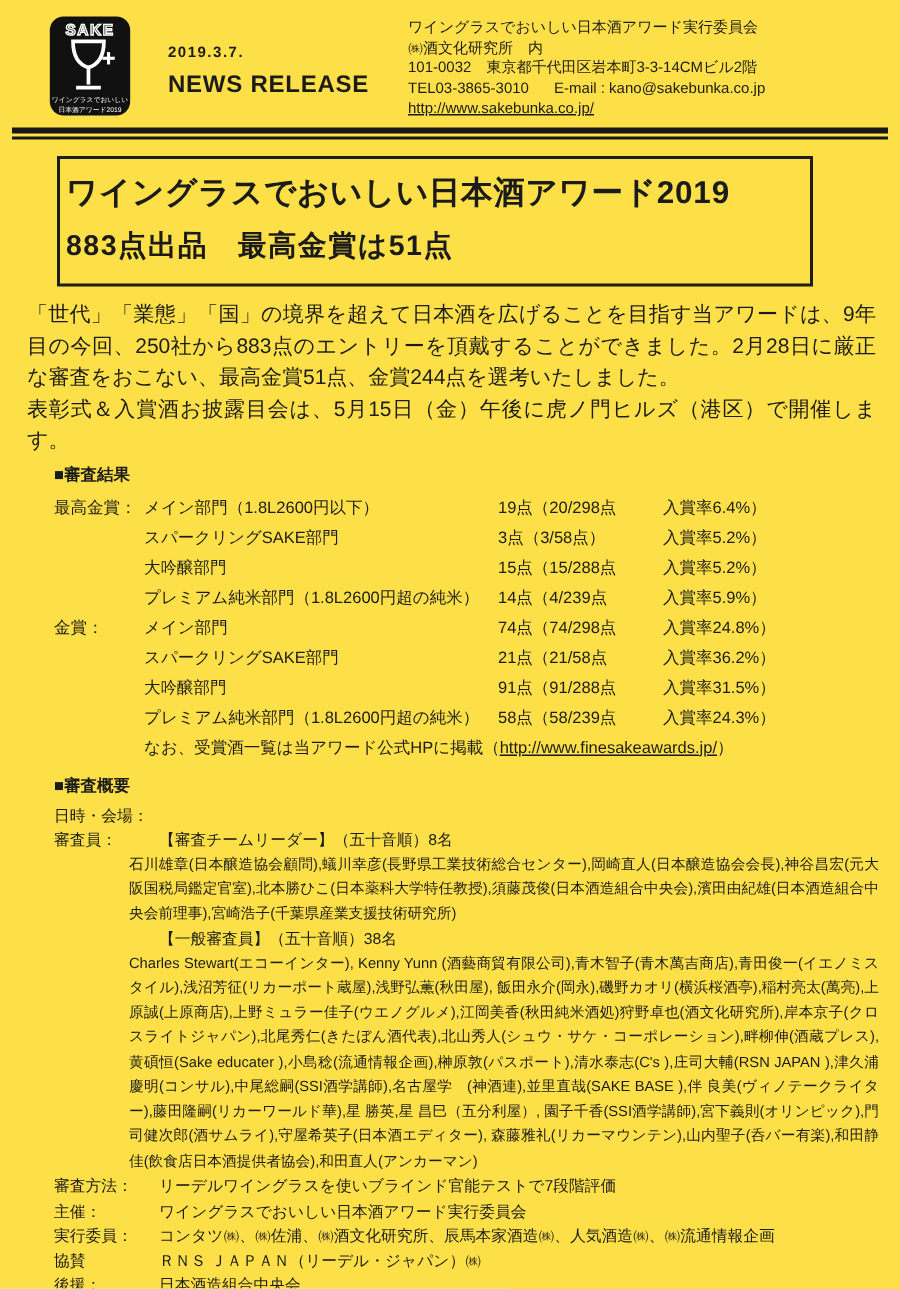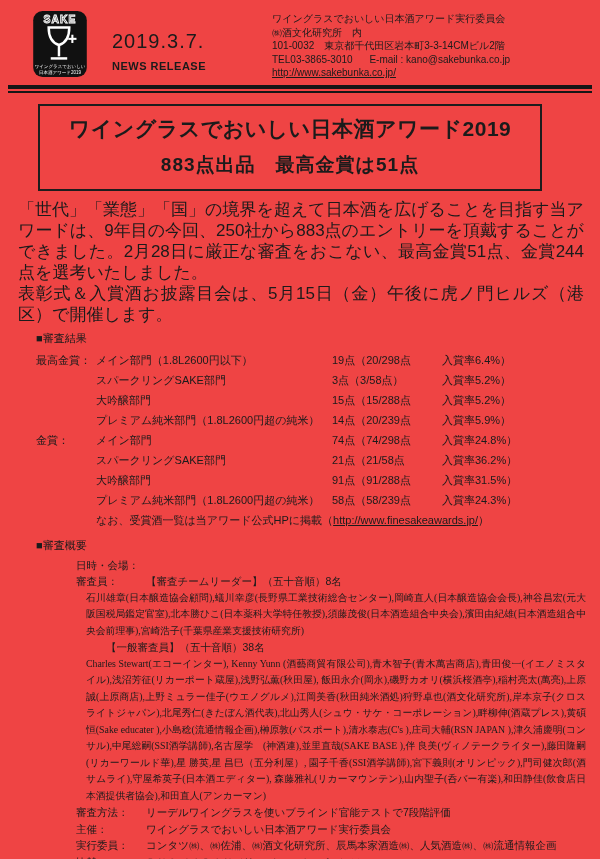--- a/index.html
+++ b/index.html
@@ -1,57 +1,57 @@
 <!DOCTYPE html>
 <html><head>
 <meta charset="utf-8">
 <style>
   html,body { margin:0; padding:0; }
   body { background:#e8e8e8; }
   .page {
     position:relative; width:600px; height:859px; margin:0 auto;
-    background:#ef4444; color:#1b1b1b; overflow:hidden;
+    background:#fde047; color:#1b1b1b; overflow:hidden;
     font-family:"Liberation Sans", sans-serif;
   }
   
   .header { display:flex; align-items:flex-start; padding:10px 10px 0 32px; }
   .logo svg { width:56px; height:68px; display:block; }
   .release-block { margin:20px 0 0 24px; }
-  .release-date { font-size:20px; font-weight:normal; letter-spacing:1px; }
-  .release-label { font-size:11px; font-weight:bold; margin-top:7px; letter-spacing:.5px; }
+  .release-date { font-size:10px; font-weight:bold; letter-spacing:1px; }
+  .release-label { font-size:16px; font-weight:bold; margin-top:7px; letter-spacing:.5px; }
   .contact { margin-left:auto; width:318px; font-size:10px; line-height:13.5px; padding-top:2px; }
   .contact a { color:#1b1b1b; text-decoration:underline; }
   .contact .tel { margin-right:14px;margin-top:20px; }
   .rule { margin:5px 8px 0 8px; border-top:4px solid #161616; border-bottom:2px solid #161616; height:2px; }
   
   .title-box {
     box-sizing:border-box; margin:11px 12px 0 38px; width:504px;
-    border:2.5px solid #1d1d1d; text-align:center; padding:10px 4px 12px 4px;
+    border:2.5px solid #1d1d1d; text-align:left; padding:10px 4px 12px 4px;
   }
   .title-main { font-size:21px; font-weight:bold; letter-spacing:.5px; line-height:26px; }
   .title-sub  { font-size:19px; font-weight:bold; margin-top:11px; line-height:24px; letter-spacing:1px; }
   
-  .intro { margin:8px 16px 0 18px; font-size:17px; line-height:21px; text-align:justify; }
+  .intro { margin:8px 16px 0 18px; font-size:14px; line-height:21px; text-align:justify; }
   .intro p { margin:0; }
   
   .results { margin:6px 12px 0 36px; font-size:11px; }
-  .sec-heading { font-size:11px; line-height:15px; margin-bottom:4px; font-weight:normal; }
+  .sec-heading { font-size:11px; line-height:15px; margin-bottom:4px; font-weight:bold; }
   .rrow { display:flex; line-height:20px; }
   .r-award { width:60px; flex:none; }
   .r-cat   { width:236px; flex:none; }
   .r-pts   { width:110px; flex:none; }
   .r-rate  { flex:1; }
   .note { margin-left:60px; line-height:20px; }
   .note a { color:#1b1b1b; text-decoration:underline; }
   
   .overview { margin:8px 14px 0 36px; font-size:10.5px; line-height:16.5px; }
-  .orow { display:flex;margin-left:40px; }
+  .orow { display:flex; }
   .o-label { width:70px; flex:none; }
   .o-value { flex:1; }
-  .names { margin-left:50px; font-size:9.8px; line-height:16.5px; text-align:justify;font-family:Liberation Serif, serif; }
+  .names { margin-left:50px; font-size:9.8px; line-height:16.5px; text-align:justify; }
   .names-heading { margin-left:70px; }
 </style>
 </head>
 <body>
 
 <div class="page">
 
   <div class="header">
     <div class="logo">
       <svg viewBox="0 0 54 66" xmlns="http://www.w3.org/2000/svg">
@@ -117,21 +117,21 @@
     </div>
     <div class="rrow">
       <span class="r-award"></span>
       <span class="r-cat">大吟醸部門</span>
       <span class="r-pts">15点（15/288点</span>
       <span class="r-rate">入賞率5.2%）</span>
     </div>
     <div class="rrow">
       <span class="r-award"></span>
       <span class="r-cat">プレミアム純米部門（1.8L2600円超の純米）</span>
-      <span class="r-pts">14点（20/239点</span>
+      <span class="r-pts">14点（4/239点</span>
       <span class="r-rate">入賞率5.9%）</span>
     </div>
     <div class="rrow">
       <span class="r-award">金賞：</span>
       <span class="r-cat">メイン部門</span>
       <span class="r-pts">74点（74/298点</span>
       <span class="r-rate">入賞率24.8%）</span>
     </div>
     <div class="rrow">
       <span class="r-award"></span>

